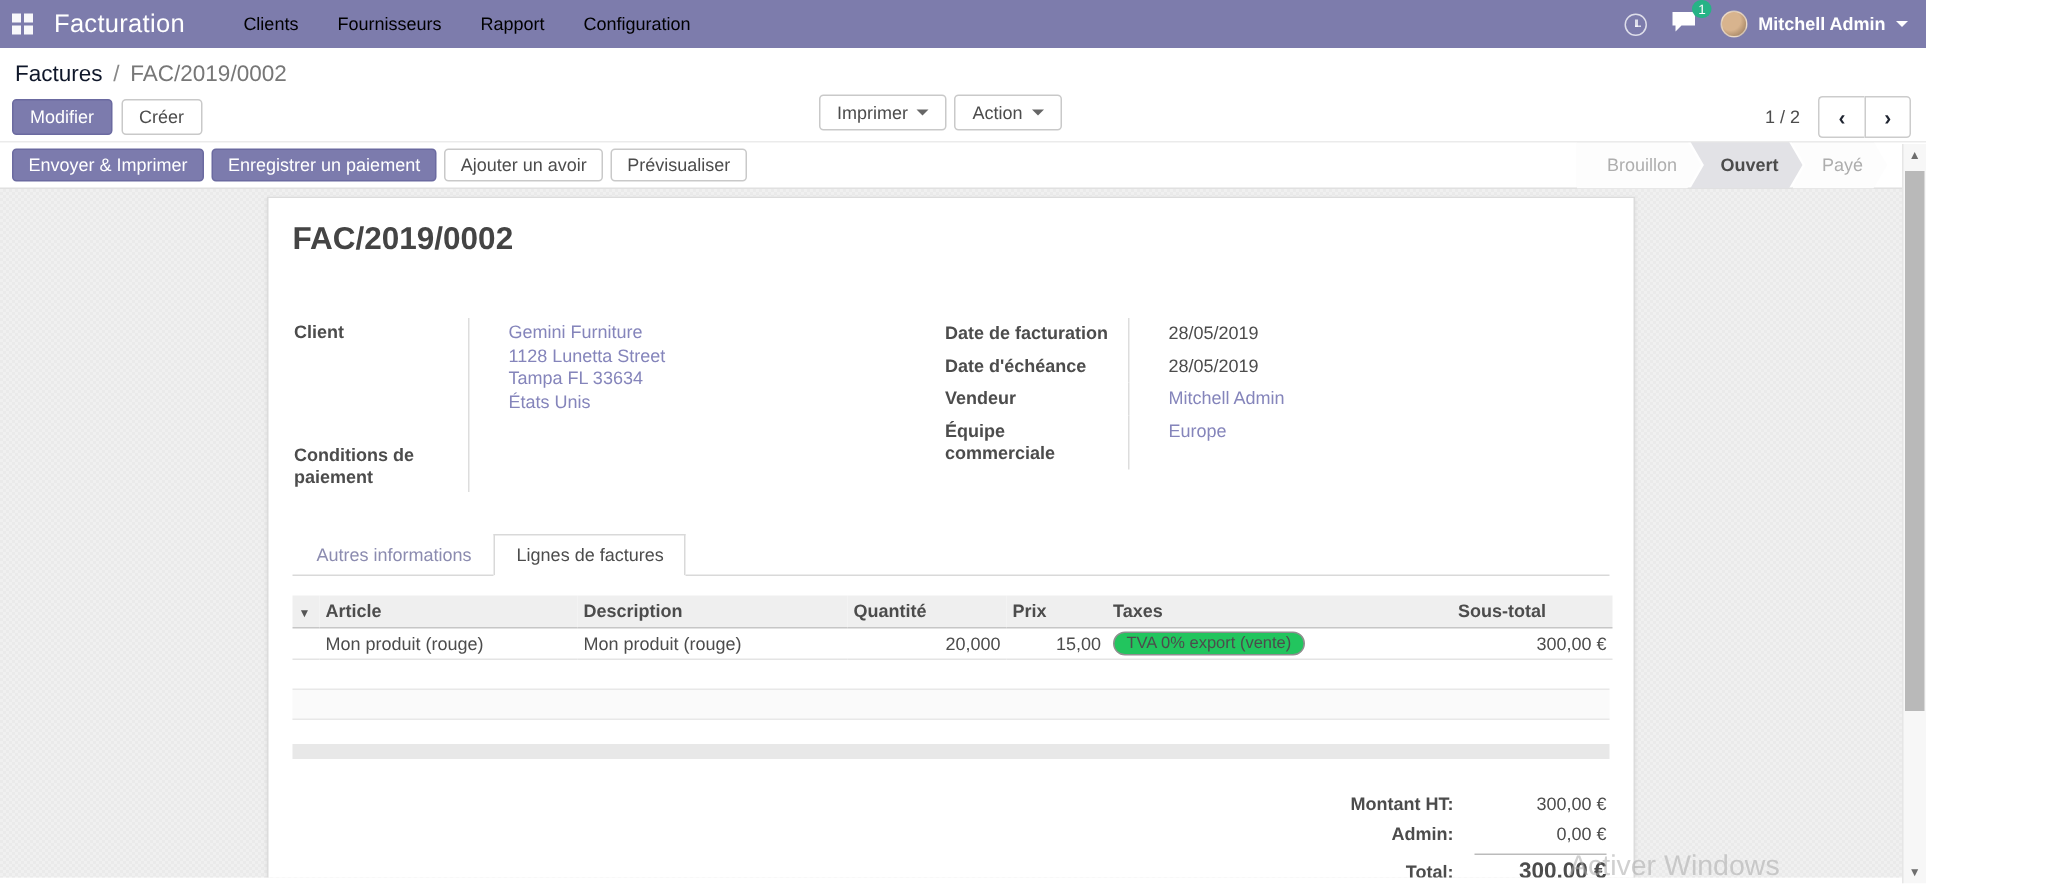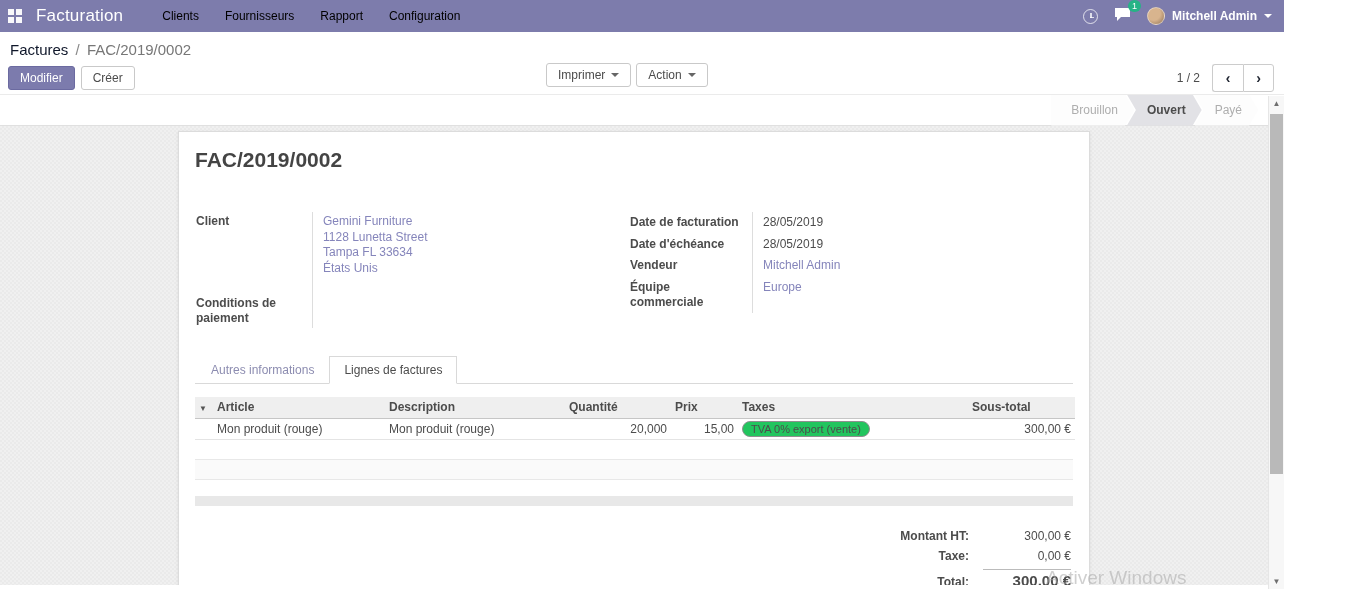--- a/index.html
+++ b/index.html
@@ -61,21 +61,21 @@
                      linear-gradient(45deg,#eaeaea 25%,transparent 25%,transparent 75%,#eaeaea 75%);
     background-size:4px 4px; background-position:0 0,2px 2px; padding-right:16px; }
   .sheet { width:912px; margin:5px auto 0; background:#fff; border:1px solid #dcdcdc; box-shadow:0 1px 3px rgba(0,0,0,.08);
         min-height:800px; padding:14px 16px 20px; }
   .doc-title { font-size:21px; font-weight:bold; color:#444; margin:2px 0 0 0; }
 
   .groups { display:flex; margin-top:40px; }
   .group-left { display:grid; grid-template-columns:116px 1fr; width:330px; margin-left:1px; }
   .group-right { display:grid; grid-template-columns:122px 1fr; width:420px; margin-left:104px; align-content:start; }
   .g-label { font-weight:bold; color:#4c4c4c; padding:2px 10px 2px 0; line-height:15px; }
-  .g-value { border-left:1px solid #ddd; padding:2px 0 2px 10px; line-height:15.5px; min-height:20px; }
+  .g-value { border-left:1px solid #ddd; padding:2px 0 2px 26px; line-height:15.5px; min-height:20px; }
   .g-row-pad { padding-top:3px; padding-bottom:3px; }
   .link-text { color:#8585bb; cursor:pointer; }
   .plain-text { color:#4c4c4c; }
   .pt-empty { min-height:34px; }
 
   
   .tabs { display:flex; margin-top:27px; border-bottom:1px solid #d9d9d9; padding-left:1px; }
   .tab { padding:6px 14px; font-size:12px; cursor:pointer; position:relative; top:1px; }
   .tab.active { background:#fff; border:1px solid #d9d9d9; border-bottom:1px solid #fff; color:#4c4c4c; }
   .tab.inactive { color:#8c8cb0; border:1px solid transparent; }
@@ -173,20 +173,26 @@
         <span class="pager-value">1 / 2</span>
         <div class="pager-btns">
           <button class="pager-btn">‹</button>
           <button class="pager-btn">›</button>
         </div>
       </div>
     </div>
   </div>
 
   <div class="statusbar">
+    <div class="sb-buttons">
+      <button class="btn btn-primary">Envoyer &amp; Imprimer</button>
+      <button class="btn btn-primary">Enregistrer un paiement</button>
+      <button class="btn">Ajouter un avoir</button>
+      <button class="btn">Prévisualiser</button>
+    </div>
     <div class="steps">
       <div class="step">Brouillon</div>
       <div class="step active">Ouvert</div>
       <div class="step">Payé</div>
     </div>
   </div>
 
   <div class="content">
     <div class="sheet">
       <h1 class="doc-title">FAC/2019/0002</h1>
@@ -259,21 +265,21 @@
       <div class="empty-row h20 stripe"></div>
       <div class="empty-row h16"></div>
       <div class="footer-band"></div>
 
       <div class="totals">
         <div class="t-row">
           <span class="t-label">Montant HT:</span>
           <span class="t-value">300,00 €</span>
         </div>
         <div class="t-row">
-          <span class="t-label">Taxe:</span>
+          <span class="t-label">Admin:</span>
           <span class="t-value">0,00 €</span>
         </div>
         <div class="t-row total">
           <span class="t-label">Total:</span>
           <span class="t-value">300,00 €</span>
         </div>
 
       </div>
     </div>
 

